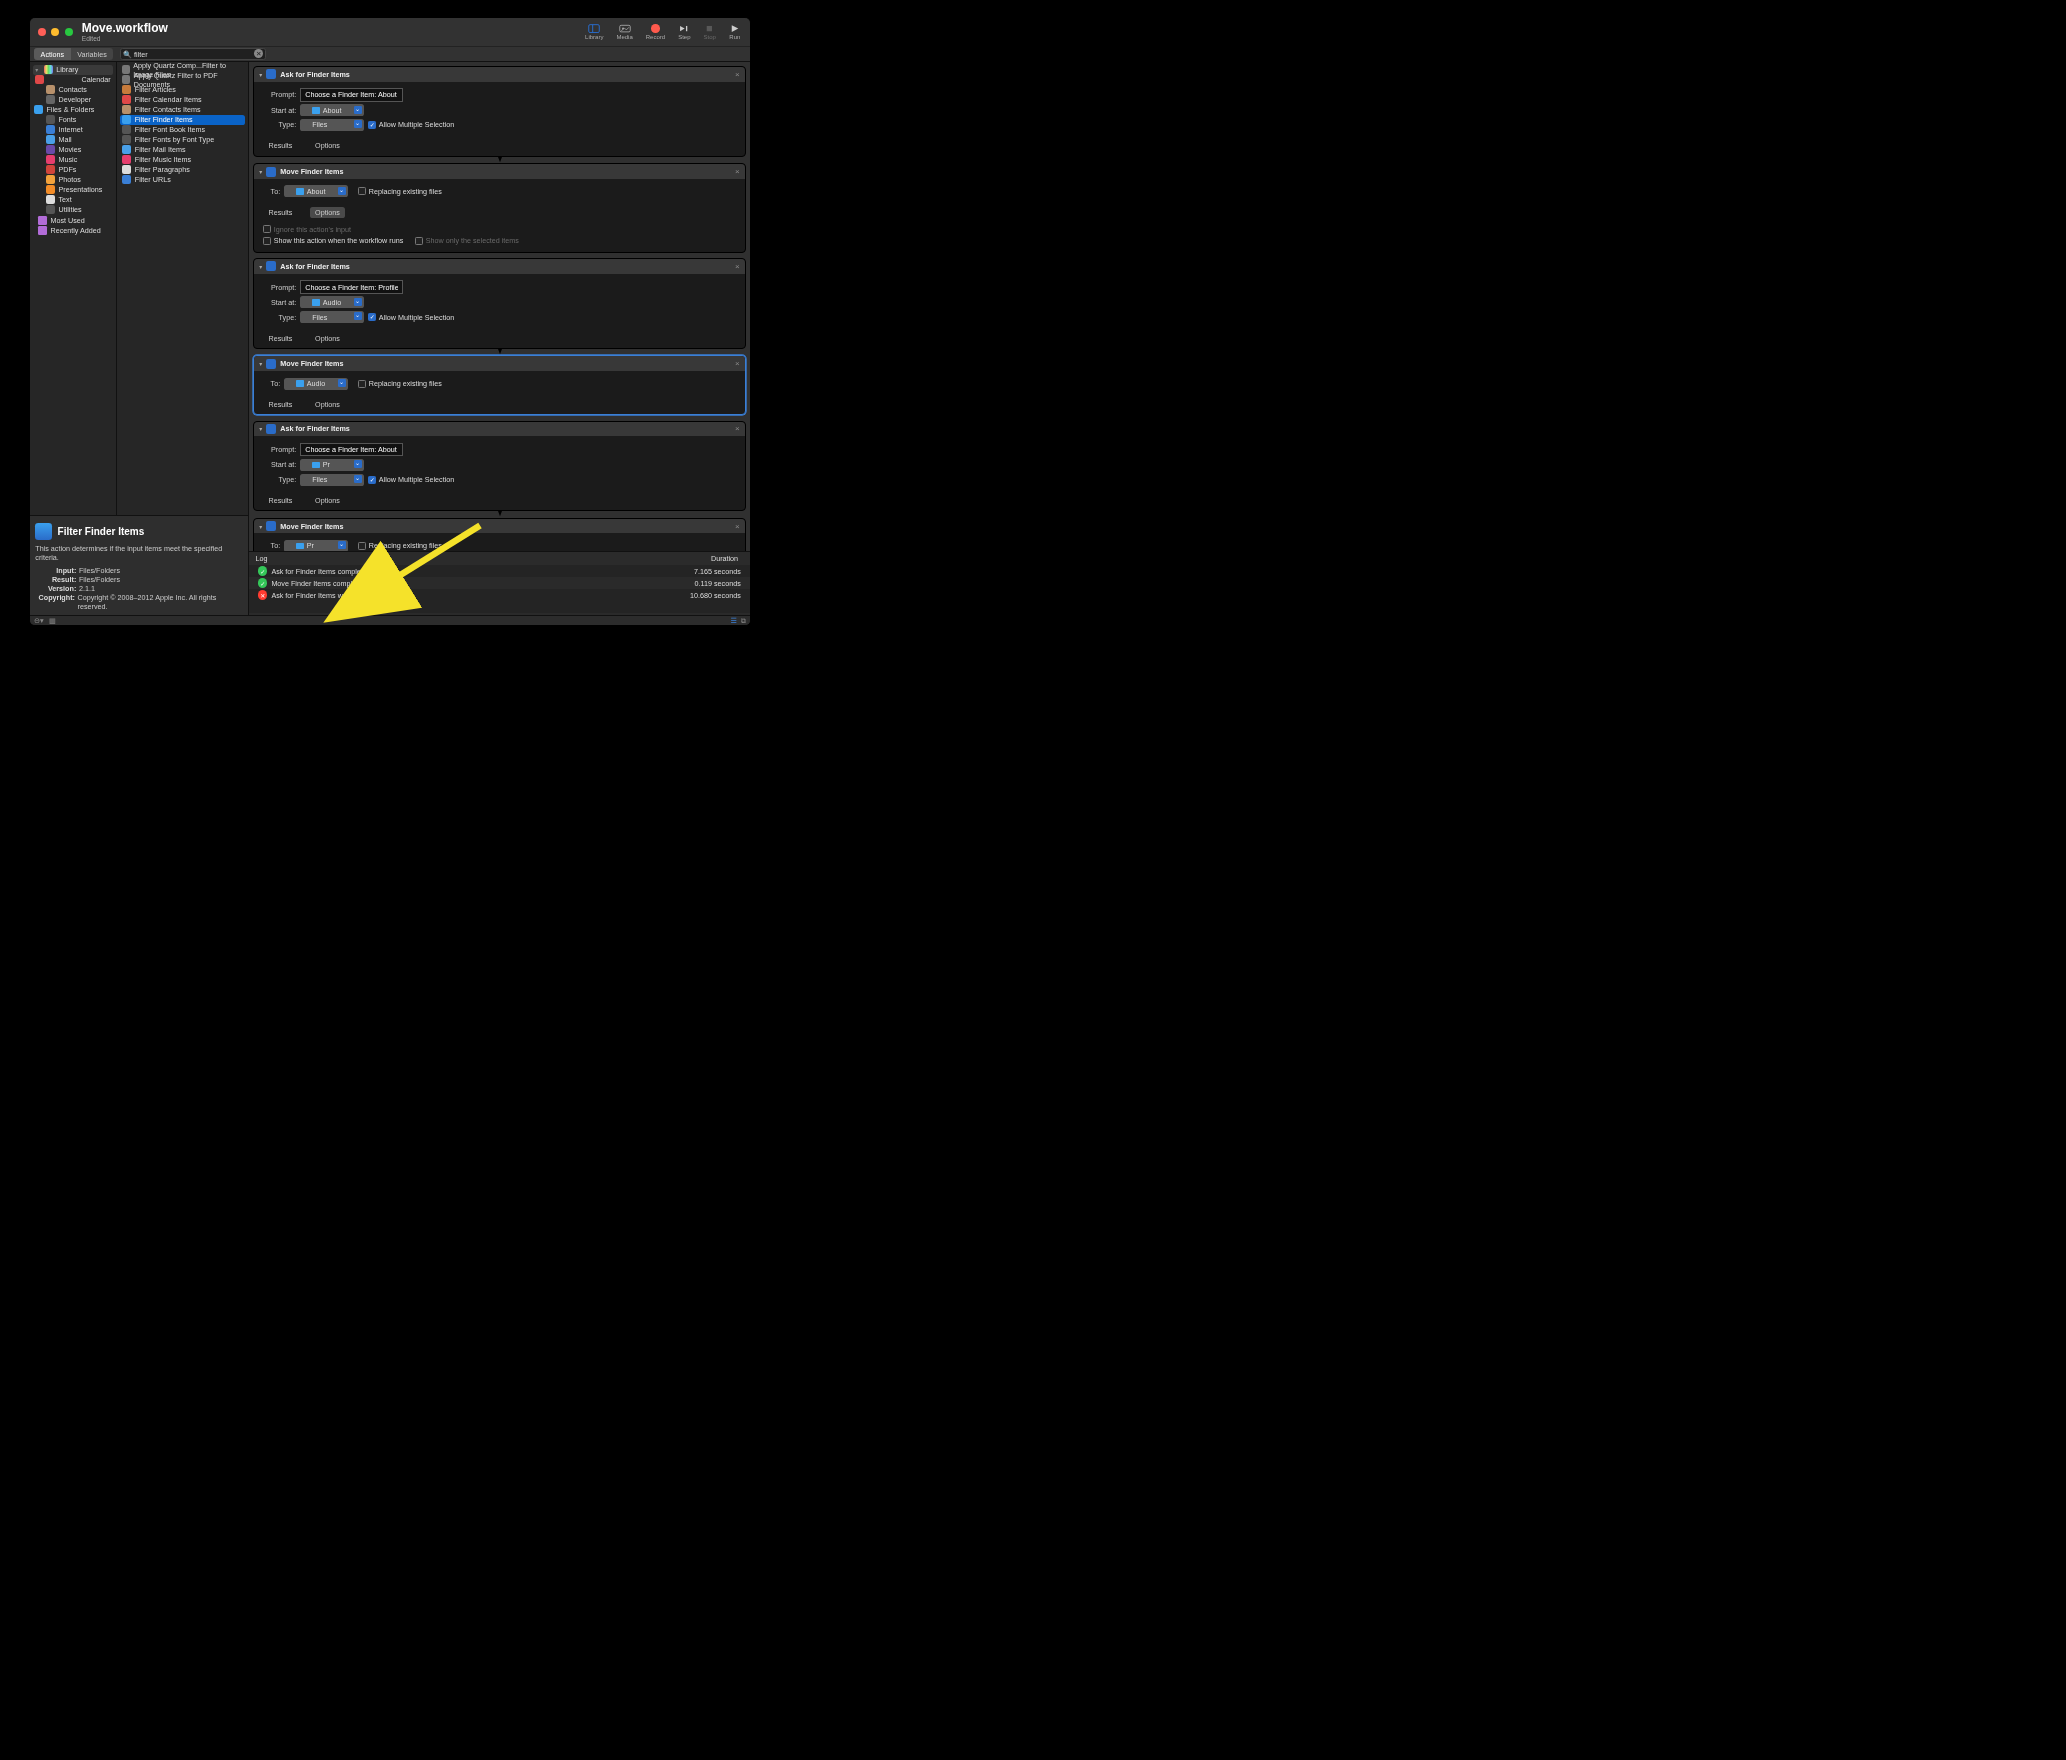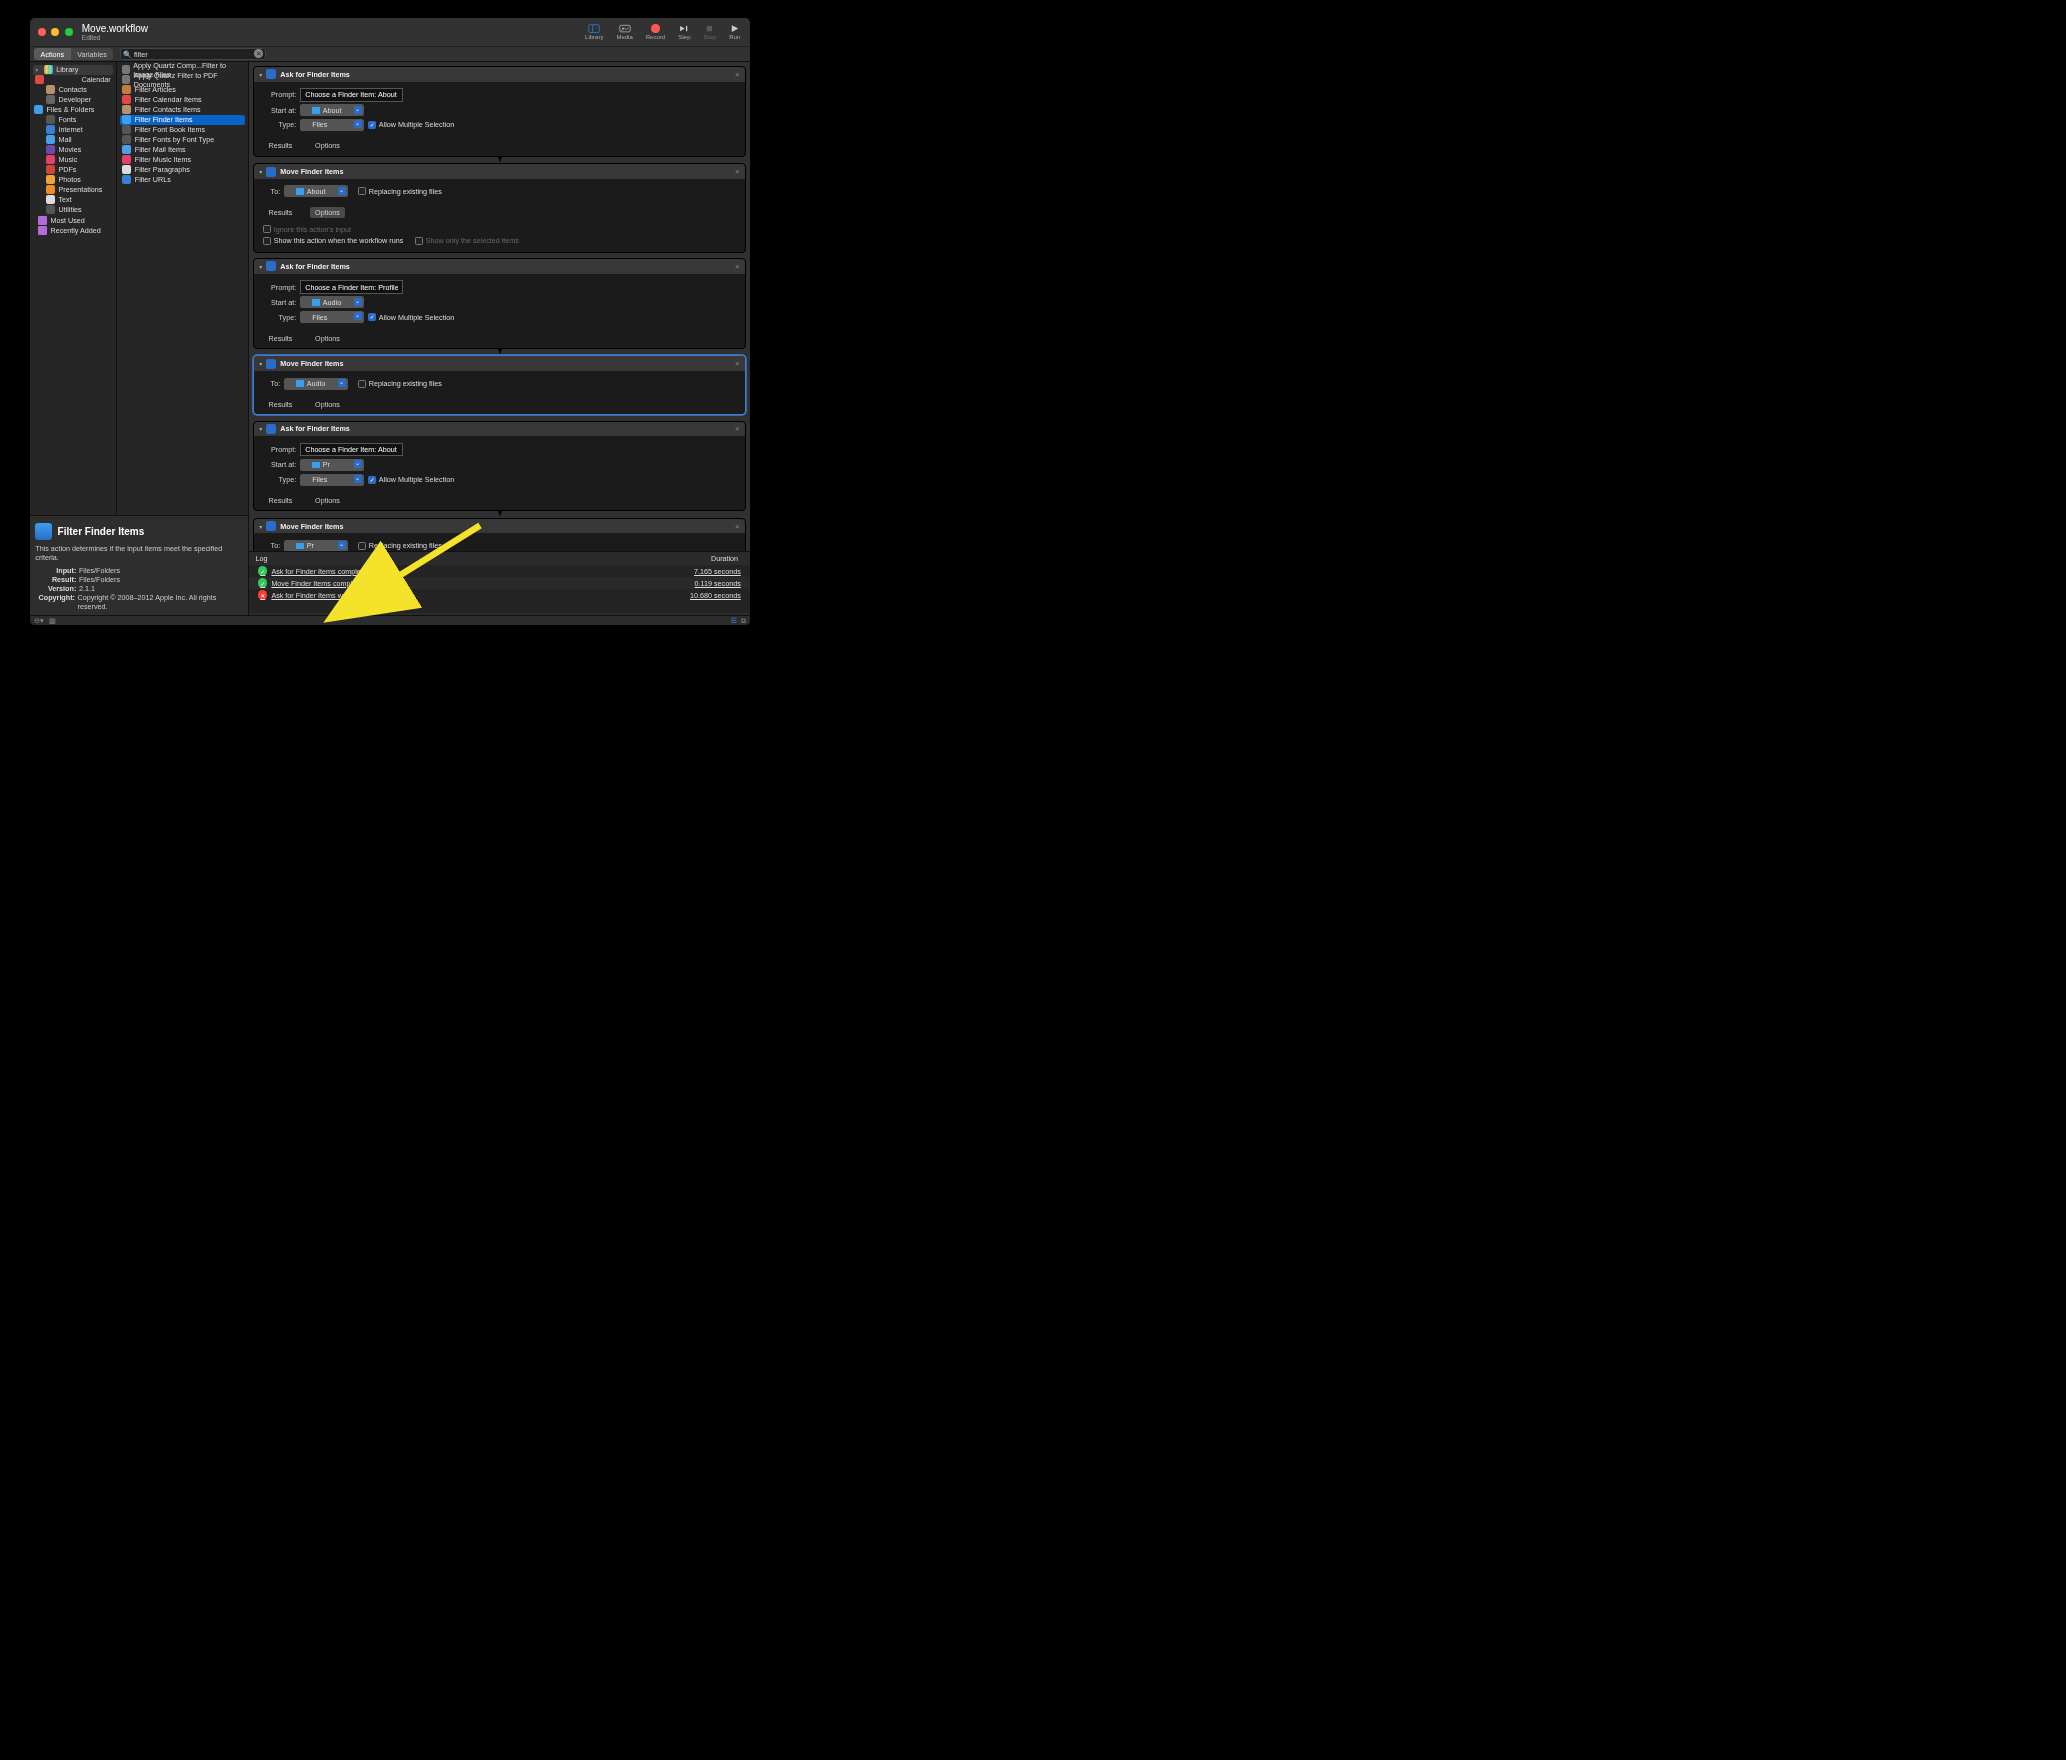--- a/index.html
+++ b/index.html
@@ -30,21 +30,21 @@
     background: #323232;
     display: flex;
     align-items: center;
     padding: 0 8px;
     position: relative;
   }
   .traffic-lights { display:flex; gap:5.3px; margin-right:9.2px;}
   .tl { width:8px; height:8px; border-radius:50%; }
   .tl.red{background:#ff5f57;} .tl.yellow{background:#febc2e;} .tl.green{background:#28c840;}
   .title-stack { display:flex; flex-direction:column; line-height:1.1;}
-  .title-main { font-weight:400; font-size:10px; color:#fff;}
+  .title-main { font-weight:700; font-size:12px; color:#fff;}
   .title-sub { font-size:6.6px; color:#aaa;}
   .tb-right { position:absolute; right:9.2px; display:flex; gap:13px; align-items:flex-start;}
   .tb-btn { display:flex; flex-direction:column; align-items:center; gap:1.3px; color:#bbb;}
   .tb-btn .ic { width:12px; height:9.2px; display:flex; align-items:center; justify-content:center;}
   .tb-btn .ic svg { width:12px; height:9.2px; }
   .tb-label { font-size:6px; color:#aaa;}
   .record-dot{width:8.6px;height:8.6px;border-radius:50%;background:#ff5a4d;}
   
   .toolbar2 {
     height:16px;
@@ -107,21 +107,21 @@
   .action-footer { display:flex; gap:12px; padding:2.6px 9.2px 4px;}
   .footer-btn { font-size:7.2px; color:#ccc; padding:1.3px 5.3px; border-radius:2.6px;}
   .footer-btn.active { background:#4a4a4a;}
   .connector-wrap { display:flex; justify-content:center; margin:-5.3px 0 0 0; position:relative; height:6.6px; z-index:5;}
   .disabled-row{color:#6a6a6a;}
   
   .log-panel { border-top:0.7px solid #111; background:#1e1e1e;}
   .log-header{display:flex; height:13px; align-items:center; padding:0 6.6px; background:#2b2b2b; font-size:7.2px;}
   .log-header .dur{margin-left:auto; padding-right:5.3px;}
   .log-body{}
-  .log-row{display:flex; align-items:center; height:12px; padding:0 9.2px; gap:4px;text-decoration:underline;}
+  .log-row{display:flex; align-items:center; height:12px; padding:0 9.2px; gap:4px;}
   .log-row:nth-child(odd){background:#242424;}
   .log-row:nth-child(even){background:#2a2a2a;}
   .log-row .st{width:9.2px;height:9.2px;border-radius:50%;display:flex;align-items:center;justify-content:center;font-size:6px;color:#fff;}
   .st.ok{background:#34c759;} .st.stop{background:#ff3b30;}
   .log-row .dur{margin-left:auto;}
   
   .info-panel { position:absolute; left:0; bottom:10.5px; width:218px; background:#2e2e2e; border-top:0.7px solid #111; padding:6.6px 5.3px 4px;}
   .info-panel .info-title{display:flex;align-items:center;gap:5.3px; font-size:10px; font-weight:600; color:#fff; margin-bottom:4px;}
   .info-panel .finder-ic{width:17px;height:17px;background:linear-gradient(#3aa0ee,#2a6cc9);border-radius:3.3px;}
   .info-panel .info-desc{font-size:7.2px;color:#ccc;margin-bottom:4px;}

